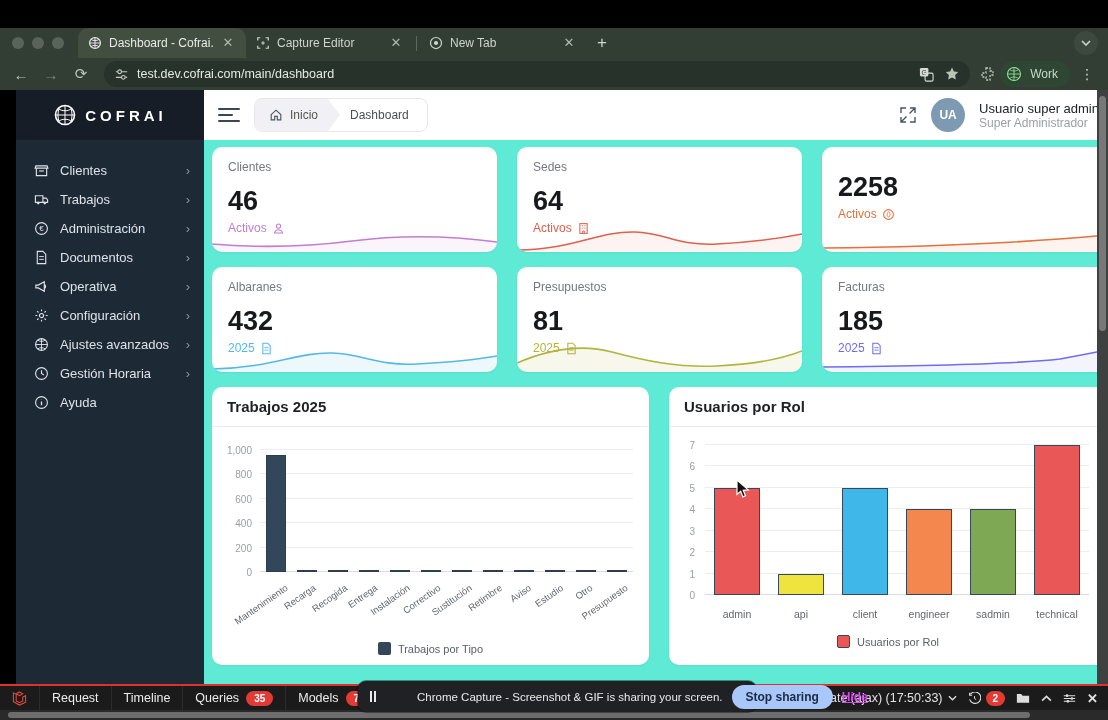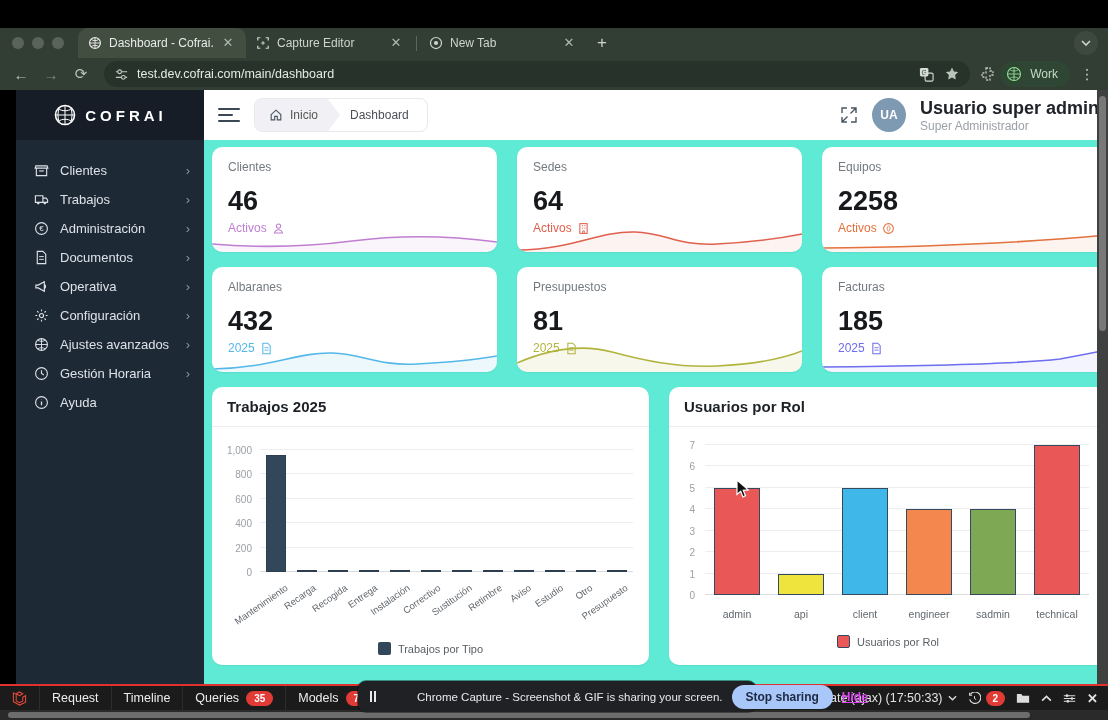--- a/index.html
+++ b/index.html
@@ -51,21 +51,21 @@
   .burger div { height:2px; background:#3a4754; margin:4px 0; border-radius:2px; }
   .burger div:nth-child(2){ width:70%; }
   .crumb { display:flex; align-items:stretch; height:34px; background:#fff; border:1px solid #e7e7ec;
            border-radius:8px; overflow:hidden; font-size:12px; color:#555; }
   .crumb .seg1 { display:flex; align-items:center; gap:7px; background:#f1f1f5; padding:0 22px 0 14px;
                  clip-path:polygon(0 0, calc(100% - 12px) 0, 100% 50%, calc(100% - 12px) 100%, 0 100%); }
   .crumb .seg2 { display:flex; align-items:center; padding:0 18px 0 10px; color:#4a4f55; }
   .hdr-right { margin-left:auto; display:flex; align-items:center; gap:14px; }
   .avatar { width:34px; height:34px; border-radius:50%; background:#7d9ab2; color:#fff; font-size:12px;
             font-weight:bold; display:flex; align-items:center; justify-content:center; }
-  .uname { font-size:18px; font-weight:bold; color:#20242a; text-align:center; }
+  .uname { font-size:13px; font-weight:normal; color:#20242a; text-align:center; }
   .urole { font-size:12px; color:#9aa0a6; }
 
   
   .cards { position:absolute; left:196px; top:57px; width:895px; }
   .cardrow { display:flex; gap:20px; margin-bottom:15px; }
   .stat-card { position:relative; width:285px; height:105px; background:#fff; border-radius:10px;
                box-shadow:0 1px 2px rgba(40,40,60,.06); padding:13px 16px; overflow:hidden; }
   .stat-title { font-size:12px; color:#73797f; }
   .stat-value { font-size:27px; font-weight:bold; color:#17191d; margin-top:12px; }
   .stat-sub { font-size:12px; margin-top:4px; display:flex; align-items:center; gap:5px; }
@@ -342,21 +342,20 @@
                 <rect x="3.5" y="2" width="9" height="12" fill="none" stroke="currentColor" stroke-width="1.3"></rect>
                 <path d="M6 4.5h1.5M9 4.5h1.5M6 7.5h1.5M9 7.5h1.5M7 14v-3h2v3" stroke="currentColor" stroke-width="1.1" fill="none"></path>
               </svg>
             </div>
           <svg class="spark" viewBox="0 0 285 30" preserveAspectRatio="none">
               <path class="sfill" d="M0,28 C60,27 80,9 118,10 C150,11 160,24 200,22 C240,20 265,16 285,12 L285,30 L0,30 Z" opacity="0.08" fill="#e0604d"></path>
               <path class="sline" d="M0,28 C60,27 80,9 118,10 C150,11 160,24 200,22 C240,20 265,16 285,12" fill="none" stroke-width="1.6" stroke="#e0604d"></path>
             </svg>
         </div>
         <div class="stat-card">
-          <div class="stat-title">Equipos</div>
           <div class="stat-value">2258</div>
           <div class="stat-sub accent" style="color: rgb(227, 113, 59);">
               <span>Activos</span>
             <svg width="13" height="13" viewBox="0 0 16 16">
                 <circle cx="8" cy="8" r="6" fill="none" stroke="currentColor" stroke-width="1.3"></circle>
                 <path d="M8 4.5c1.8 1.6 2.4 3 1.6 4.6A2.1 2.1 0 018 11a2.1 2.1 0 01-1.6-1.9C6 7.6 6.8 6 8 4.5z" fill="none" stroke="currentColor" stroke-width="1.1"></path>
               </svg>
             </div>
           <svg class="spark" viewBox="0 0 285 30" preserveAspectRatio="none">
               <path class="sfill" d="M0,26 C100,25 200,21 285,13 L285,30 L0,30 Z" opacity="0.08" fill="#e3713b"></path>

